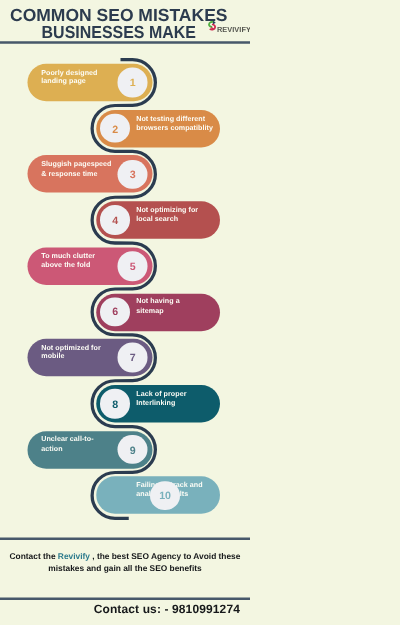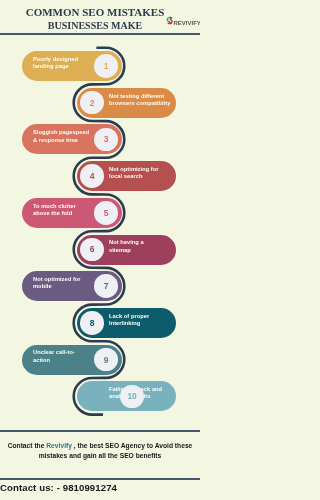--- a/index.html
+++ b/index.html
@@ -1,20 +1,20 @@
 <!DOCTYPE html>
 <html><head>
 <meta charset="utf-8">
 <style>
   html,body{margin:0;padding:0;}
   body{width:200px;height:500px;background:#f3f6e1;font-family:"Liberation Sans",sans-serif;overflow:hidden;position:relative;-webkit-font-smoothing:antialiased;}
   .wrap{position:absolute;left:0;top:0;width:200px;height:500px;}
 
   
-  .htitle{position:absolute;left:0;top:5.9px;width:190px;text-align:center;font-weight:bold;font-size:11px;line-height:13.1px;color:#2c3b4e;letter-spacing:0px;font-family:Liberation Serif, serif;}
+  .htitle{position:absolute;left:0;top:5.9px;width:190px;text-align:center;font-weight:bold;font-size:14px;line-height:13.1px;color:#2c3b4e;letter-spacing:0px;}
   .htitle>div{transform-origin:50% 50%;}
   .htitle>div:nth-child(2){transform:scaleX(0.912);}
   .hr{position:absolute;left:0;width:200px;height:2px;background:#47586a;}
   #hr1{top:33px;}
   #hr2{top:430px;}
   #hr3{top:478px;}
 
   .logo{position:absolute;left:166.2px;top:16.0px;width:35px;height:10.3px;overflow:visible;}
 
   
@@ -22,21 +22,21 @@
   svg.snake{position:absolute;left:0;top:0;width:200px;height:430px;}
   .pill{position:absolute;height:30px;border-radius:15px;box-sizing:border-box;}
   .ptext{position:absolute;top:calc(50% - 3.1px);transform:translateY(-50%);font-size:5.7px;line-height:7.3px;color:#fdfdf6;font-weight:bold;white-space:pre-line;letter-spacing:0.05px;}
   .circ{position:absolute;width:23.6px;height:23.6px;border-radius:50%;background:#eff0f3;
         display:flex;align-items:center;justify-content:center;font-weight:bold;font-size:8.5px;letter-spacing:-0.2px;}
 
   
   .fcopy{position:absolute;left:4px;top:440.5px;width:192px;text-align:center;font-size:6.7px;line-height:10.4px;font-weight:bold;color:#16181a;}
   .brand{color:#2b7a8c;}
   .cbar{position:absolute;left:0;top:480px;width:200px;height:20px;}
-  .cnum{position:absolute;left:0;top:0;width:192px;text-align:left;font-size:9.6px;line-height:16px;font-weight:bold;color:#16181a;letter-spacing:0.1px;}
+  .cnum{position:absolute;left:0;top:0;width:192px;text-align:right;font-size:9.6px;line-height:16px;font-weight:bold;color:#16181a;letter-spacing:0.1px;}
 </style>
 </head>
 <body>
 
 <div class="wrap">
 
   <div class="htitle">
     <div>COMMON SEO MISTAKES</div>
     <div>BUSINESSES MAKE</div>
   </div>

